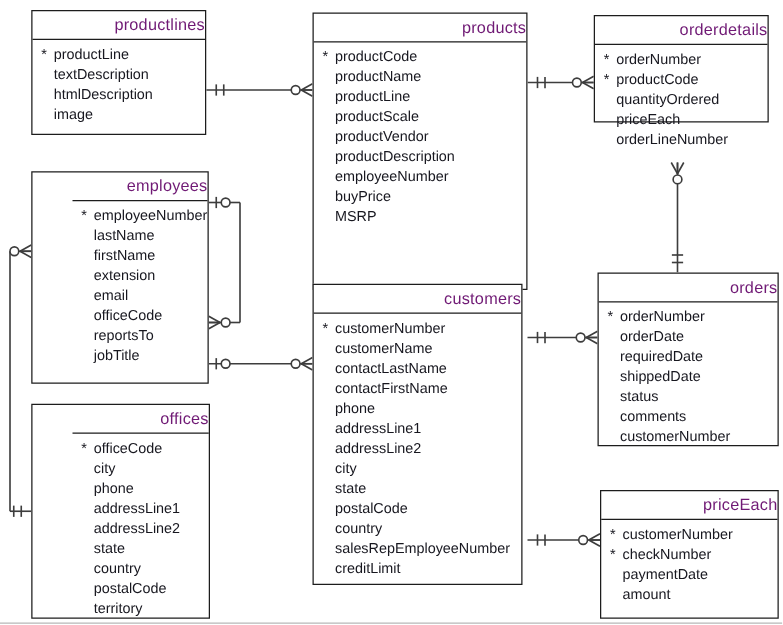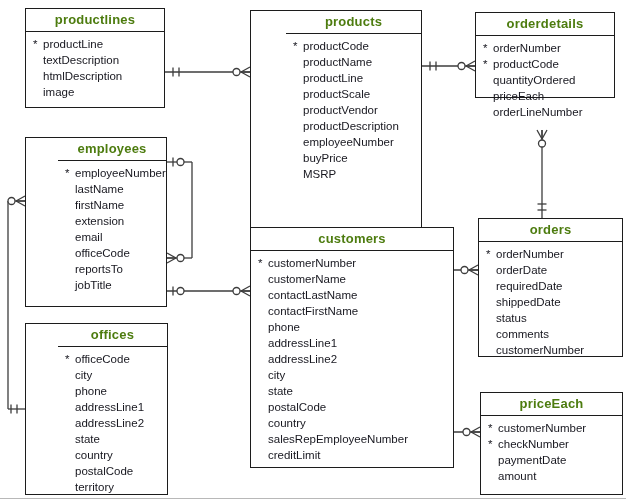--- a/index.html
+++ b/index.html
@@ -22,24 +22,24 @@
     z-index: 1;
   }
   .entity {
     position: absolute;
     background: #ffffff;
     border: 1.5px solid #1c1c1c;
     box-sizing: border-box;
     z-index: 2;
   }
   .entity-header {
-    font-weight: bold;
+    font-weight: normal;
     font-size: 13px;
-    color: #4d7c0f;
-    text-align: center;
+    color: #701a75;
+    text-align: right;
     height: 22px;
     line-height: 22px;
     border-bottom: 1.5px solid #1c1c1c;
     letter-spacing: 0.2px;
   }
   .entity-body {
     padding: 4px 4px 2px 7px;
   }
   .attr-row {
     font-size: 11.5px;
@@ -146,21 +146,21 @@
   <div id="entity-layer">
       <div class="entity" style="left: 25px; top: 8px; width: 140px; height: 100px;">
         <div class="entity-header">productlines</div>
         <div class="entity-body">
           <div class="attr-row"><span class="attr-star">*</span><span>productLine</span></div>
           <div class="attr-row"><span class="attr-star"></span><span>textDescription</span></div>
           <div class="attr-row"><span class="attr-star"></span><span>htmlDescription</span></div>
           <div class="attr-row"><span class="attr-star"></span><span>image</span></div>
         </div>
       </div>
-      <div class="entity" style="left: 250px; top: 10px; width: 172px; height: 222px; padding-left: 35px;">
+      <div class="entity" style="left: 250px; top: 10px; width: 172px; height: 222px;">
         <div class="entity-header">products</div>
         <div class="entity-body">
           <div class="attr-row"><span class="attr-star">*</span><span>productCode</span></div>
           <div class="attr-row"><span class="attr-star"></span><span>productName</span></div>
           <div class="attr-row"><span class="attr-star"></span><span>productLine</span></div>
           <div class="attr-row"><span class="attr-star"></span><span>productScale</span></div>
           <div class="attr-row"><span class="attr-star"></span><span>productVendor</span></div>
           <div class="attr-row"><span class="attr-star"></span><span>productDescription</span></div>
           <div class="attr-row"><span class="attr-star"></span><span>employeeNumber</span></div>
           <div class="attr-row"><span class="attr-star"></span><span>buyPrice</span></div>
@@ -183,21 +183,21 @@
           <div class="attr-row"><span class="attr-star">*</span><span>employeeNumber</span></div>
           <div class="attr-row"><span class="attr-star"></span><span>lastName</span></div>
           <div class="attr-row"><span class="attr-star"></span><span>firstName</span></div>
           <div class="attr-row"><span class="attr-star"></span><span>extension</span></div>
           <div class="attr-row"><span class="attr-star"></span><span>email</span></div>
           <div class="attr-row"><span class="attr-star"></span><span>officeCode</span></div>
           <div class="attr-row"><span class="attr-star"></span><span>reportsTo</span></div>
           <div class="attr-row"><span class="attr-star"></span><span>jobTitle</span></div>
         </div>
       </div>
-      <div class="entity" style="left: 250px; top: 227px; width: 204px; height: 241px;">
+      <div class="entity" style="left: 250px; top: 227px; width: 168px; height: 241px;">
         <div class="entity-header">customers</div>
         <div class="entity-body">
           <div class="attr-row"><span class="attr-star">*</span><span>customerNumber</span></div>
           <div class="attr-row"><span class="attr-star"></span><span>customerName</span></div>
           <div class="attr-row"><span class="attr-star"></span><span>contactLastName</span></div>
           <div class="attr-row"><span class="attr-star"></span><span>contactFirstName</span></div>
           <div class="attr-row"><span class="attr-star"></span><span>phone</span></div>
           <div class="attr-row"><span class="attr-star"></span><span>addressLine1</span></div>
           <div class="attr-row"><span class="attr-star"></span><span>addressLine2</span></div>
           <div class="attr-row"><span class="attr-star"></span><span>city</span></div>

